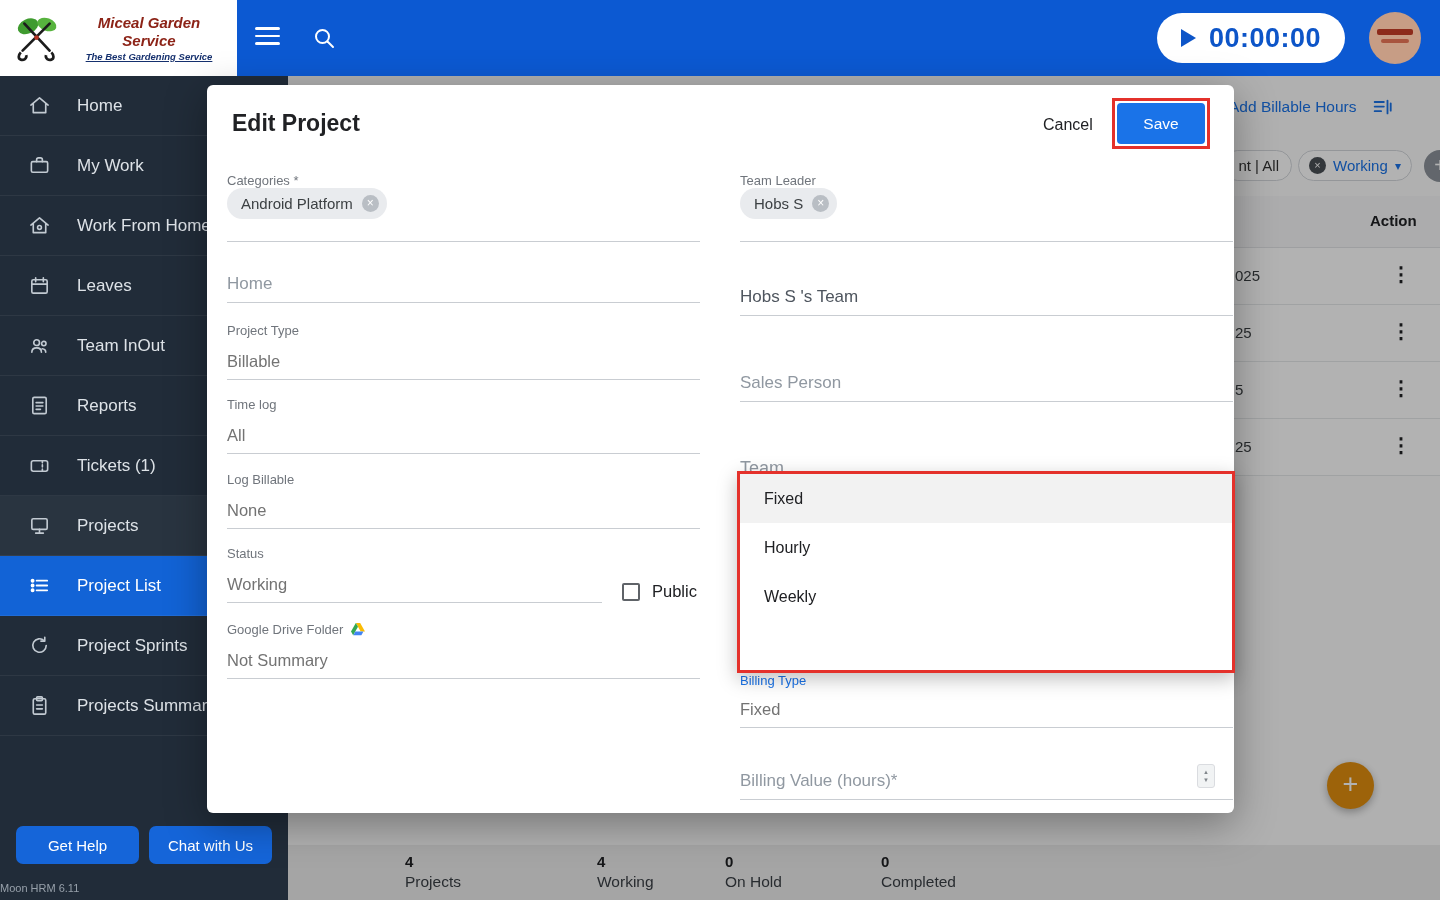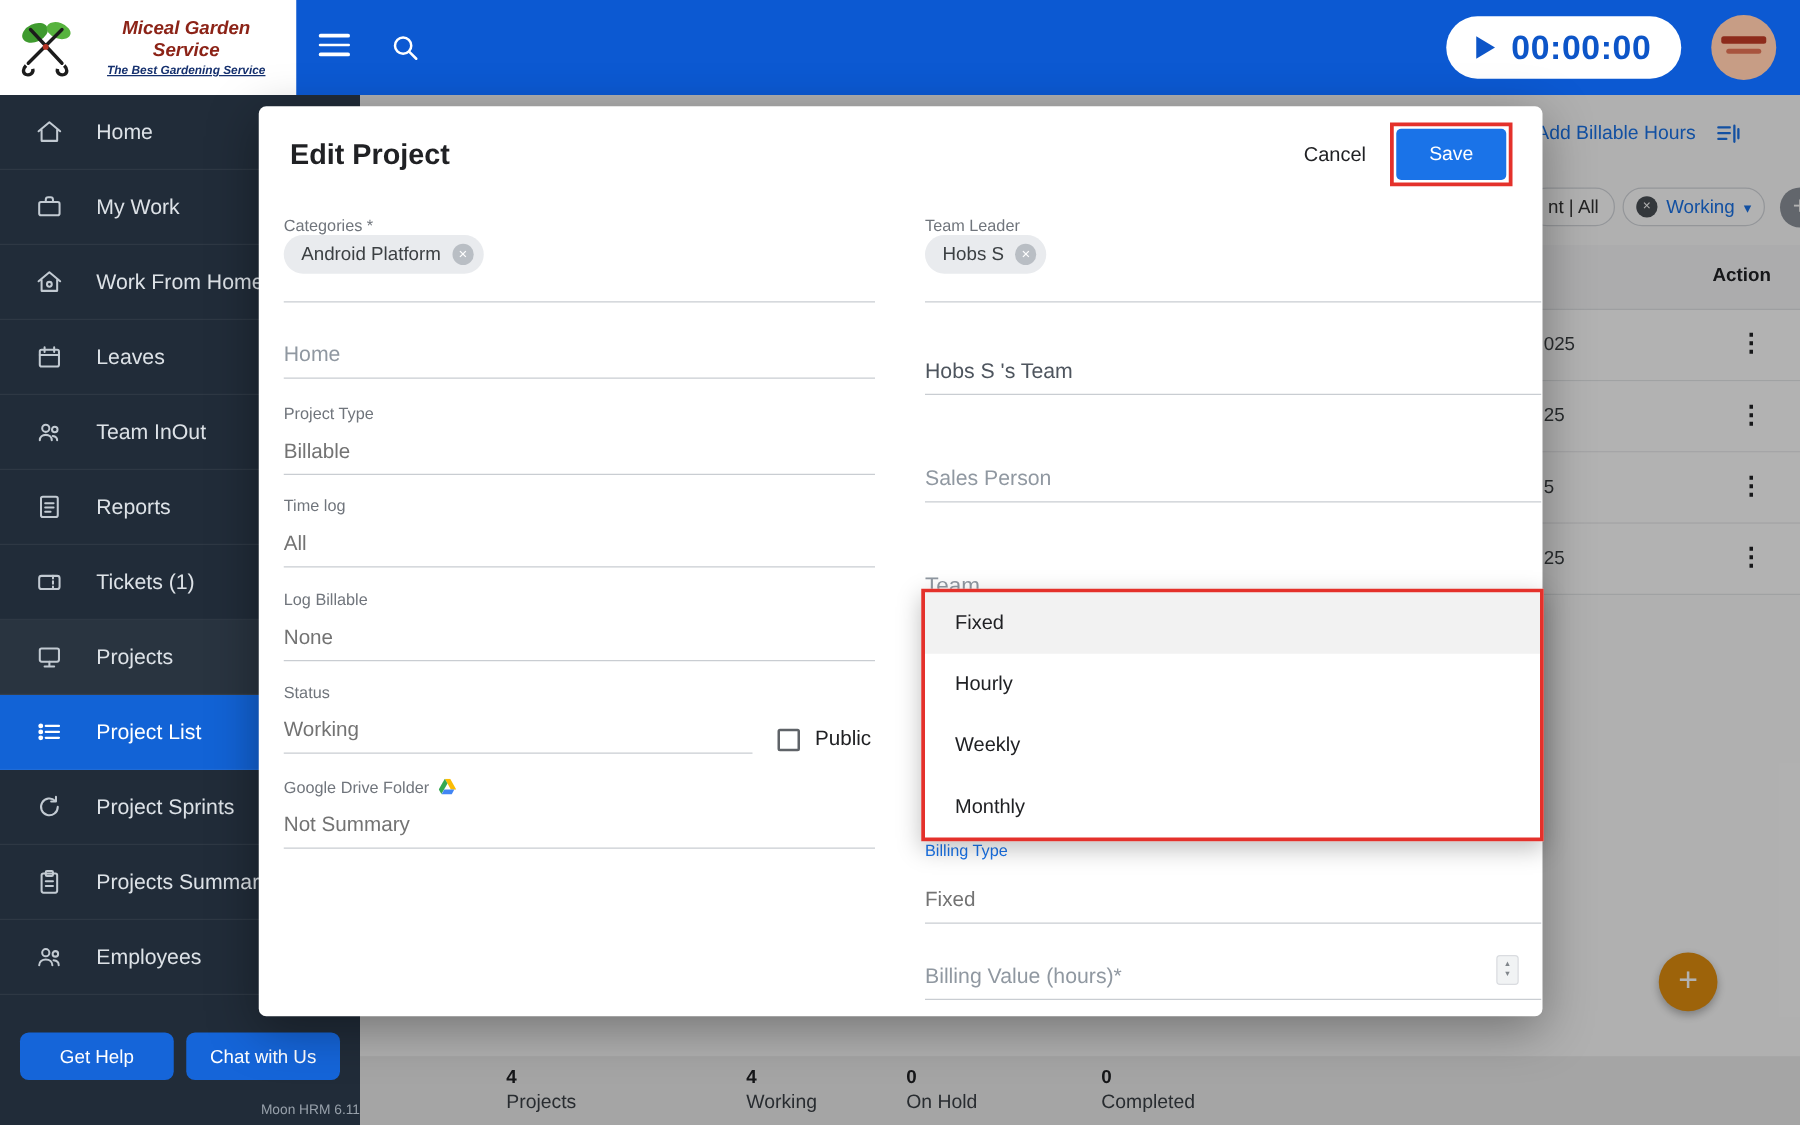--- a/index.html
+++ b/index.html
@@ -28,21 +28,21 @@
   .sidebar { position:absolute; top:76px; left:0; width:288px; height:824px; background:#212c39; z-index:10; }
   .nav-item { position:relative; height:60px; display:flex; align-items:center; gap:26px; padding-left:28px; border-bottom:1px solid rgba(255,255,255,.06); cursor:pointer; }
   .nav-item svg { width:23px; height:23px; color:#c2cad2; flex:0 0 auto; }
   .nav-label { color:#dde2e7; font-size:17px; white-space:nowrap; }
   .nav-item.group { background:rgba(255,255,255,.04); }
   .nav-item.active { background:#1263d6; }
   .nav-item.active .nav-label { color:#fff; }
   .nav-item.active svg { color:#fff; }
   .side-btns { position:absolute; top:750px; left:0; width:288px; display:flex; gap:10px; padding:0 16px; }
   .side-btn { flex:1; height:38px; background:#1565d9; color:#fff; font-size:15px; border:none; border-radius:7px; font-family:inherit; cursor:pointer; }
-  .version { position:absolute; top:806px; width:288px; text-align:right; color:#97a0aa; font-size:11px; }
+  .version { position:absolute; top:806px; width:288px; text-align:left; color:#97a0aa; font-size:11px; }
 
   
   .content { position:absolute; top:76px; left:288px; width:1152px; height:824px; background:#fdfdfd; z-index:5; }
   .abh { position:absolute; left:941px; top:20px; display:flex; align-items:center; gap:14px; color:#1a73e8; font-size:15.5px; font-weight:500; cursor:pointer; }
   .abh svg { width:22px; height:22px; }
   .filter-pill { position:absolute; height:31px; border:1px solid #d4d7dc; border-radius:16px; background:#fff; display:flex; align-items:center; }
   .pill-partial { left:934px; top:74px; width:70px; justify-content:flex-end; padding-right:12px; color:#333; font-size:15px; cursor:pointer; }
   .pill-working { left:1010px; top:74px; width:114px; gap:7px; padding:0 10px; color:#1a73e8; font-size:15px; cursor:pointer; }
   .x-circle { width:17px; height:17px; border-radius:50%; background:#4a4f55; color:#fff; font-size:11px; line-height:17px; text-align:center; cursor:pointer; flex:0 0 auto; }
   .chev { color:#1a73e8; font-size:12px; margin-left:auto; }
@@ -199,28 +199,20 @@
       <span class="nav-label">Project Sprints</span>
     </div>
     <div class="nav-item">
       <svg viewBox="0 0 24 24" fill="none" stroke="currentColor" stroke-width="1.7" stroke-linecap="round" stroke-linejoin="round">
           <rect x="5.5" y="5" width="13" height="16" rx="1.5"></rect>
           <rect x="9" y="3" width="6" height="4" rx="1"></rect>
           <path d="M9 11.5h6M9 15.5h6"></path>
         </svg>
       <span class="nav-label">Projects Summary</span>
     </div>
-    <div class="nav-item">
-      <svg viewBox="0 0 24 24" fill="none" stroke="currentColor" stroke-width="1.7" stroke-linecap="round" stroke-linejoin="round">
-          <circle cx="9" cy="8.5" r="3"></circle>
-          <circle cx="17" cy="9.5" r="2.3"></circle>
-          <path d="M3.5 19c0-3 2.4-4.8 5.5-4.8S14.5 16 14.5 19M15.5 14.9c2.4.2 4.3 1.7 4.3 4.1"></path>
-        </svg>
-      <span class="nav-label">Employees</span>
-    </div>
 
     <div class="side-btns">
       <button class="side-btn">Get Help</button>
       <button class="side-btn">Chat with Us</button>
     </div>
     <div class="version">Moon HRM 6.11</div>
   </aside>
 
   <main class="content">
     <div class="abh">
@@ -361,36 +353,35 @@
 
     <div class="field" style="left:533px; top:258px; width:493px; height:59px;">
       <div class="f-ph f-bottom">Sales Person</div>
       <div class="underline"></div>
     </div>
 
     <div class="field" style="left:533px; top:344px; width:493px; height:59px;">
       <div class="f-ph f-bottom" style="font-size:18px;">Team</div>
     </div>
 
-    <div class="field" style="left:533px; top:588px; width:493px; height:66px;">
+    <div class="field" style="left:533px; top:588px; width:493px; height:55px;">
       <div class="f-label blue">Billing Type</div>
       <div class="f-value f-bottom">Fixed</div>
       <div class="underline"></div>
     </div>
 
     <div class="field" style="left:533px; top:662px; width:493px; height:53px;">
       <div class="f-ph f-bottom">Billing Value (hours)*</div>
       <div class="stepper">
         <span>▲</span>
         <span>▼</span>
       </div>
       <div class="underline"></div>
     </div>
   </div>
 
   <div class="dropdown">
     <div class="dd-opt selected">Fixed</div>
     <div class="dd-opt">Hourly</div>
     <div class="dd-opt">Weekly</div>
-    <div class="dd-opt">Monthly</div>
   </div>
 
 </div>
 
 </body></html>

